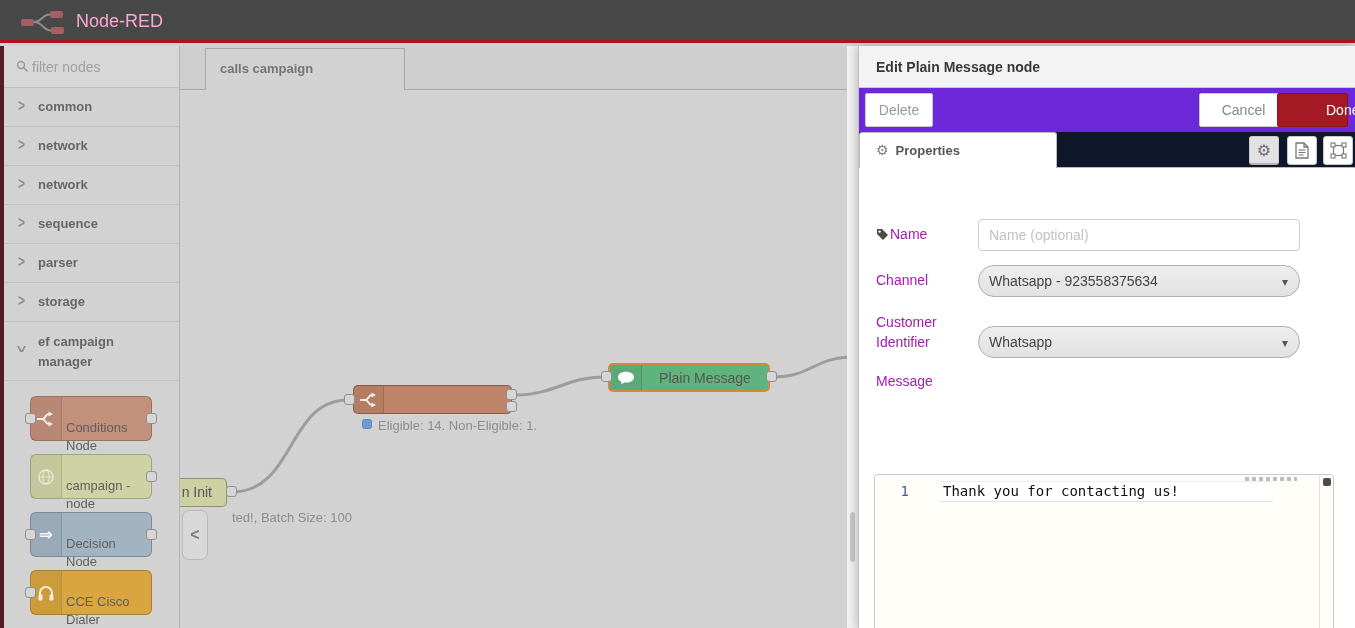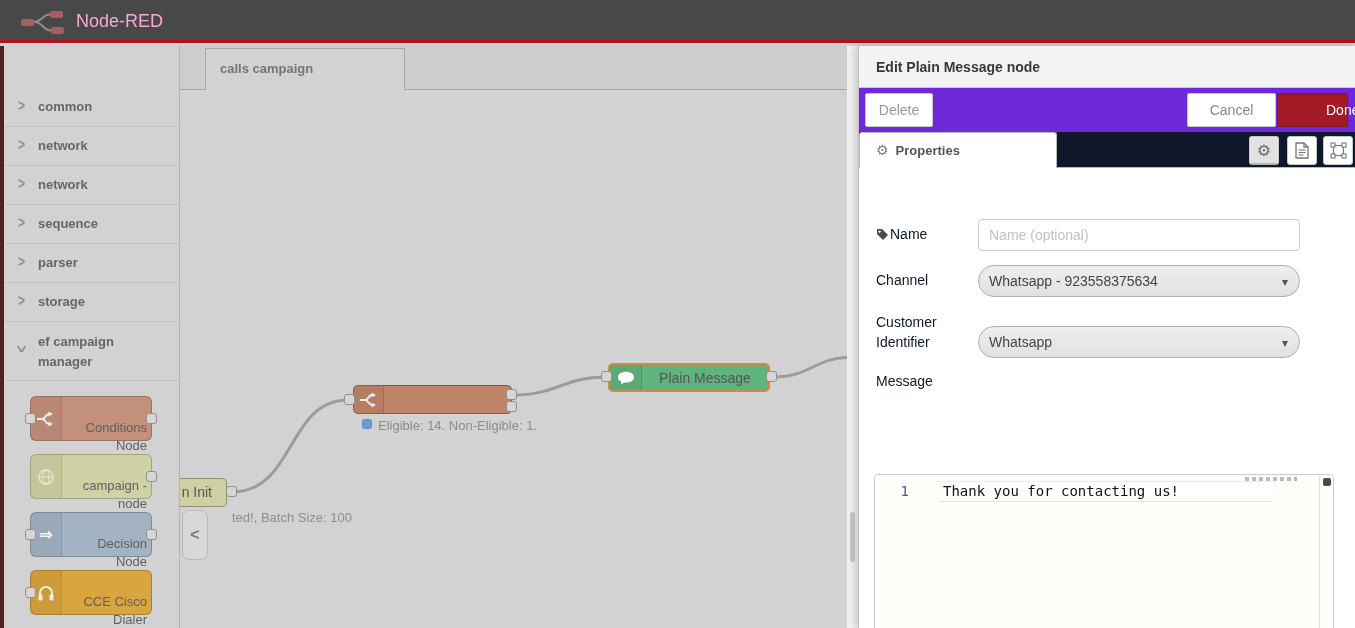--- a/index.html
+++ b/index.html
@@ -29,21 +29,21 @@
                    font-size:12px; font-weight:bold; transform:scaleY(1.3); display:inline-block; }
   .cat-row.expanded .chev { transform:rotate(90deg) scaleY(1.3); margin-top:-9px; }
   .cat-label { display:block; padding:0 10px 0 34px; font-size:13px; font-weight:bold;
                color:#666; line-height:38px; }
   .cat-row.tall .cat-label { line-height:20px; padding-top:10px; }
 
   .pal-node { position:absolute; left:26px; width:122px; height:45px; border-radius:6px;
               border:1px solid rgba(0,0,0,0.22); display:flex; cursor:pointer; }
   .pal-icon { width:31px; border-right:1px solid rgba(0,0,0,0.1);
               background:rgba(0,0,0,0.05); display:flex; align-items:center; justify-content:center; }
-  .pal-label { flex:1; display:flex; align-items:center; justify-content:center; text-align:right;
+  .pal-label { flex:1; display:flex; align-items:center; justify-content:center; text-align:left;
                font-size:13px; color:#5f5f5f; line-height:18px; padding:0 4px;margin-top:36px; }
   .port { position:absolute; width:11px; height:11px; background:#d6d6d6;
           border:1px solid #909090; border-radius:3px; }
 
   
   .canvas { position:absolute; left:180px; top:46px; width:667px; height:582px;
             background:#d2d2d2; overflow:hidden; }
   .tabbar { position:absolute; left:0; top:0; width:100%; height:44px; background:#cecece;
             border-bottom:1px solid #a8a8a8; }
   .tab-active { position:absolute; left:25px; top:2px; width:200px; height:42px;
@@ -82,39 +82,39 @@
   .tray { position:absolute; left:858px; top:46px; width:497px; height:582px; background:#fff;
           border-left:1px solid #bfbfbf; box-shadow:-3px 0 8px rgba(0,0,0,0.18); }
   .tray-scroll-edge { position:absolute; right:6px; top:0; bottom:0; border-left:1px solid #e2e2e2; }
   .tray-titlebar { position:absolute; left:0; top:0; width:100%; height:42px; background:#f3f3f3;
                    border-bottom:1px solid #ccc; }
   .tray-title { font-size:14px; font-weight:bold; color:#383838; line-height:42px; padding-left:17px; }
   .tray-toolbar { position:absolute; left:0; top:42px; width:100%; height:44px; background:#6d28d9; }
   .btn { position:absolute; top:5px; height:34px; background:#fff; border:1px solid #c9c9c9;
          border-radius:2px; font-size:14px; cursor:pointer; font-family:inherit; }
   .btn-delete { left:6px;  width:68px; color:#9a9a9a; }
-  .btn-cancel { left:328px; width:89px; color:#888; }
+  .btn-cancel { left:340px; width:89px; color:#888; }
   .btn-done   { left:418px; width:71px; color:#fff; background:#a31a24; border-color:#8c131c;padding-left:48px; }
 
   .tray-tabrow { position:absolute; left:0; top:86px; width:100%; height:36px; background:#0f172a;
                  border-bottom:1px solid #bbb; }
   .tab-props { position:absolute; left:0; top:0; width:198px; height:37px; background:#fff;
                border:1px solid #bbb; border-bottom:none; border-radius:3px 3px 0 0;
                font-size:13px; font-weight:bold; color:#555; line-height:35px; padding-left:16px;
                cursor:pointer; }
   .tab-props .gear-glyph { color:#7d7d7d; font-weight:normal; font-size:14px; margin-right:7px; }
   .mini-btn { position:absolute; top:4px; width:30px; height:29px; background:#fff;
               border:1px solid #c9c9c9; border-radius:3px; cursor:pointer;
               display:flex; align-items:center; justify-content:center; }
   .mini-btn.active { background:#e2e2e2; border-bottom:2px solid #b5b5b5; }
   .mini-btn .gear-glyph { color:#6e6e6e; font-size:16px; }
   .mb-gear { left:390px; } .mb-doc { left:428px; } .mb-box { left:464px; }
 
   .form { position:absolute; left:0; top:122px; width:100%; bottom:0; background:#fff; }
-  .f-label { position:absolute; left:17px; font-size:14px; color:#0f172a; }
+  .f-label { position:absolute; left:17px; font-size:14px; color:#a21caf; }
   .f-input { position:absolute; left:119px; width:322px; height:32px; border:1px solid #ccc;
              border-radius:4px; font-size:14px; font-family:inherit; color:#444; padding:0 10px;
              background:#fff; }
   .f-input::placeholder { color:#c2c2c2; }
   .f-select { position:absolute; left:119px; width:322px; height:32px; border:1px solid #b0b0b0;
               border-radius:16px; background:linear-gradient(#eee,#e1e1e1); font-size:14px;
               color:#444; line-height:30px; padding-left:10px; cursor:pointer; }
   .f-select .caret { position:absolute; right:11px; top:0; color:#555; font-size:12px; }
 
   .code-editor { position:absolute; left:15px; top:306px; width:460px; height:253px;
@@ -144,20 +144,27 @@
       <rect x="1" y="10" width="13" height="7" rx="2" fill="#a35f62"></rect>
       <rect x="30" y="2" width="13" height="7" rx="2" fill="#a35f62"></rect>
       <rect x="31" y="18" width="13" height="7" rx="2" fill="#a35f62"></rect>
     </svg>
     <div class="app-title">Node-RED</div>
   </div>
 
   <div class="left-stripe"></div>
 
   <div class="sidebar">
+    <div class="search-row">
+      <svg width="13" height="13" viewBox="0 0 13 13">
+        <circle cx="5" cy="5" r="3.4" stroke="#9a9a9a" stroke-width="1.5" fill="none"></circle>
+        <line x1="7.8" y1="7.8" x2="11.5" y2="11.5" stroke="#9a9a9a" stroke-width="1.5"></line>
+      </svg>
+      <span class="search-placeholder">filter nodes</span>
+    </div>
 
     <div class="cat-row" style="top:42px;height:39px;">
       <span class="chev">&gt;</span>
       <span class="cat-label">common</span>
     </div>
     <div class="cat-row" style="top:81px;height:39px;">
       <span class="chev">&gt;</span>
       <span class="cat-label">network</span>
     </div>
     <div class="cat-row" style="top:120px;height:39px;">

